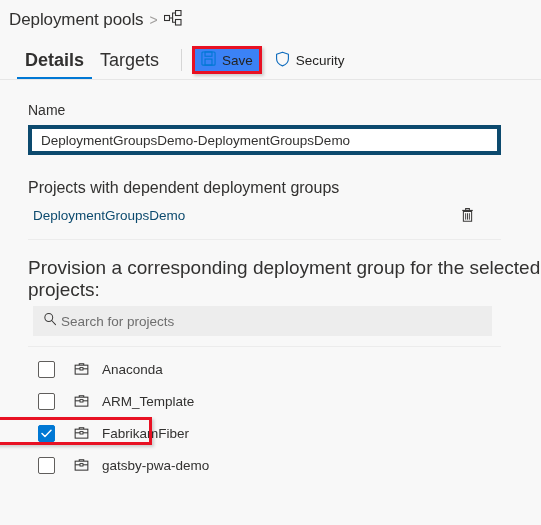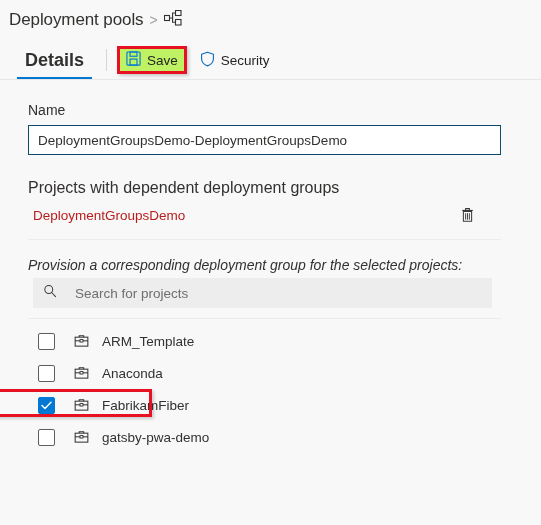--- a/index.html
+++ b/index.html
@@ -87,36 +87,36 @@
     color: #252423;
     padding: 4px 7px;
     cursor: pointer;
     white-space: nowrap;
   }
   .cmdbtn.highlighted {
     border: 3px solid #e81123;
     padding: 2px 6px;
     margin: 0 6px 0 0;
     box-shadow: 2px 2px 3px rgba(0,0,0,0.18);
-    background: #bef264;
+    background: #3b82f6;
   }
 
   
   .body { padding: 0 0 0 0; }
 
   .field-label {
     font-size: 14px;
     color: #323130;
     margin: 22px 0 7px 28px;
   }
   .text-input {
     margin-left: 28px;
     width: 473px;
     height: 30px;
-    border: 1px solid #0c4a6e;
+    border: 4px solid #0c4a6e;
     background: #ffffff;
     font-size: 13.5px;
     color: #323130;
     padding: 0 9px;
     line-height: 28px;
     font-family: "Liberation Sans", sans-serif;
     display: block;
     white-space: nowrap;
     overflow: hidden;
   }
@@ -129,58 +129,57 @@
 
   .dep-row {
     display: flex;
     align-items: center;
     margin-left: 33px;
     width: 468px;
     height: 24px;
   }
   .dep-name {
     font-size: 13.5px;
-    color: #b91c1c;
+    color: #0c4a6e;
     flex: 1;
   }
   .trash-btn {
     width: 22px; height: 22px;
     display: flex; align-items: center; justify-content: center;
     cursor: pointer;
     margin-right: 23px;
   }
 
   .hr {
     height: 1px;
     background: #ececec;
     margin: 12px 0 0 28px;
     width: 473px;
   }
 
   .provision-label {
-    font-size: 14px;
+    font-size: 19px;
     color: #323130;
     margin: 17px 0 5px 28px;
-    font-style: italic;
   }
 
   .searchbox {
     margin-left: 33px;
     width: 459px;
     height: 30px;
     background: #ededed;
     display: flex;
     align-items: center;
     padding: 0 10px;
     cursor: text;
   }
   .search-ph {
     font-size: 13.5px;
     color: #6e6e6e;
-    margin-left: 18px;
+    margin-left: 4px;
   }
 
   .hr2 {
     height: 1px;
     background: #ececec;
     margin: 10px 0 0 28px;
     width: 473px;
   }
 
   
@@ -244,20 +243,21 @@
       <rect x="11.5" y="0.5" width="5.5" height="5" fill="none" stroke="#323130" stroke-width="1.1"></rect>
       <rect x="11.5" y="9.5" width="5.5" height="5.5" fill="none" stroke="#323130" stroke-width="1.1"></rect>
       <path d="M5.8 8 H8.6 V3 H11.3" fill="none" stroke="#323130" stroke-width="1.1"></path>
       <path d="M8.6 8 V12.2 H11.3" fill="none" stroke="#323130" stroke-width="1.1"></path>
     </svg>
   </span>
 </div>
 
 <div class="tabbar">
   <div class="tab active">Details</div>
+  <div class="tab">Targets</div>
 
   <div class="vsep"></div>
 
   <div class="cmdbtn highlighted">
     <span>
       <svg width="15" height="15" viewBox="0 0 16 16">
         <rect x="1" y="1" width="14" height="14" rx="1" fill="none" stroke="#0078d4" stroke-width="1.2"></rect>
         <rect x="4.3" y="1" width="7.4" height="4.6" fill="none" stroke="#0078d4" stroke-width="1.2"></rect>
         <rect x="4.3" y="8.6" width="7.4" height="6.4" fill="none" stroke="#0078d4" stroke-width="1.2"></rect>
       </svg>
@@ -317,36 +317,36 @@
         
       </span>
       <span class="bag">
         <svg width="15" height="14" viewBox="0 0 16 15">
           <path d="M5.6 3.2 V1.8 h4.8 v1.4" fill="none" stroke="#323130" stroke-width="1.1"></path>
           <rect x="1.2" y="3.4" width="13.6" height="9.6" fill="none" stroke="#323130" stroke-width="1.1"></rect>
           <path d="M1.2 7.3 h13.6" stroke="#323130" stroke-width="1.1"></path>
           <rect x="6.4" y="6" width="3.2" height="2.6" fill="#fff" stroke="#323130" stroke-width="1"></rect>
         </svg>
       </span>
-      <span class="pname">ARM_Template</span>
+      <span class="pname">Anaconda</span>
     </div>
 
     <div class="prow">
       <span class="cbox">
         
       </span>
       <span class="bag">
         <svg width="15" height="14" viewBox="0 0 16 15">
           <path d="M5.6 3.2 V1.8 h4.8 v1.4" fill="none" stroke="#323130" stroke-width="1.1"></path>
           <rect x="1.2" y="3.4" width="13.6" height="9.6" fill="none" stroke="#323130" stroke-width="1.1"></rect>
           <path d="M1.2 7.3 h13.6" stroke="#323130" stroke-width="1.1"></path>
           <rect x="6.4" y="6" width="3.2" height="2.6" fill="#fff" stroke="#323130" stroke-width="1"></rect>
         </svg>
       </span>
-      <span class="pname">Anaconda</span>
+      <span class="pname">ARM_Template</span>
     </div>
 
     <div class="prow highlighted">
       <span class="hl"></span>
       <span class="cbox checked">
         <svg class="tick" width="11" height="9" viewBox="0 0 12 10">
             <path d="M1 5 L4.3 8.3 L11 1.5" fill="none" stroke="#fff" stroke-width="1.6" stroke-linecap="round" stroke-linejoin="round"></path>
           </svg>
       </span>
       <span class="bag">

